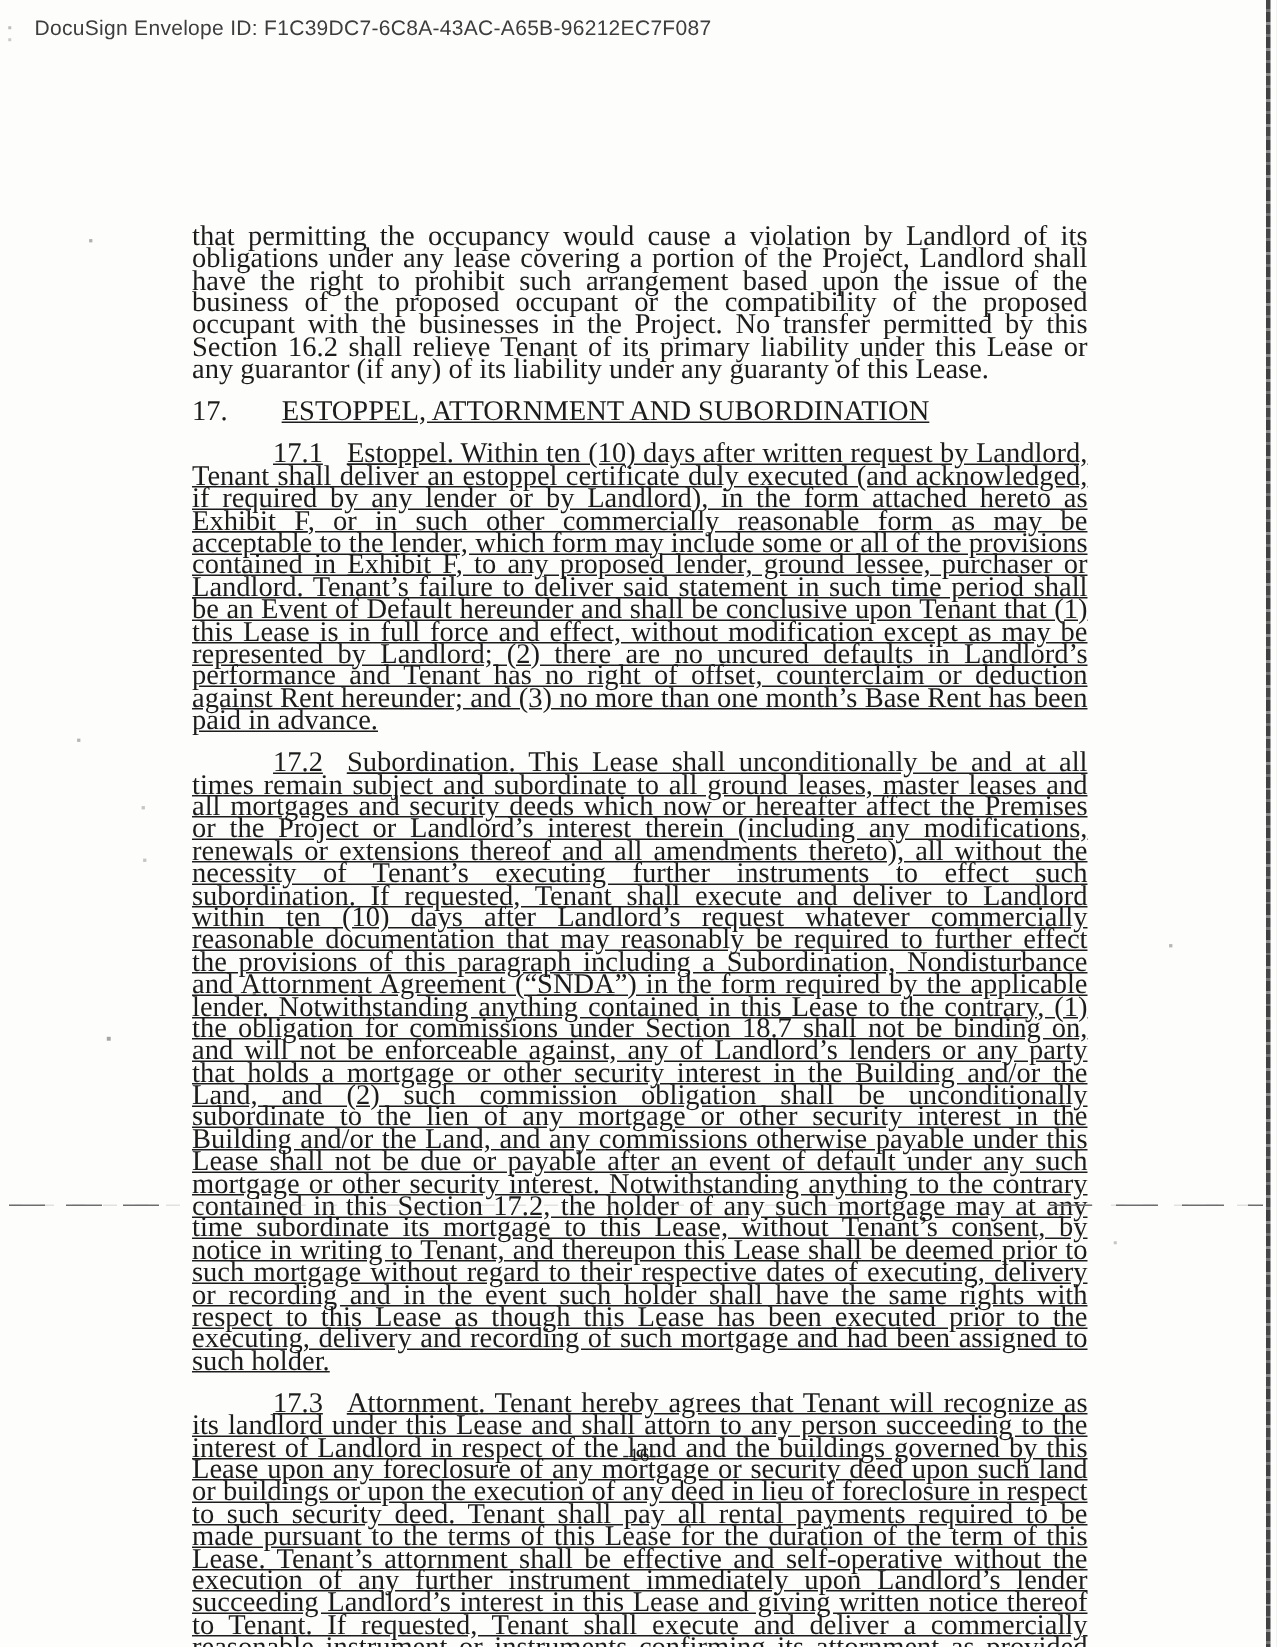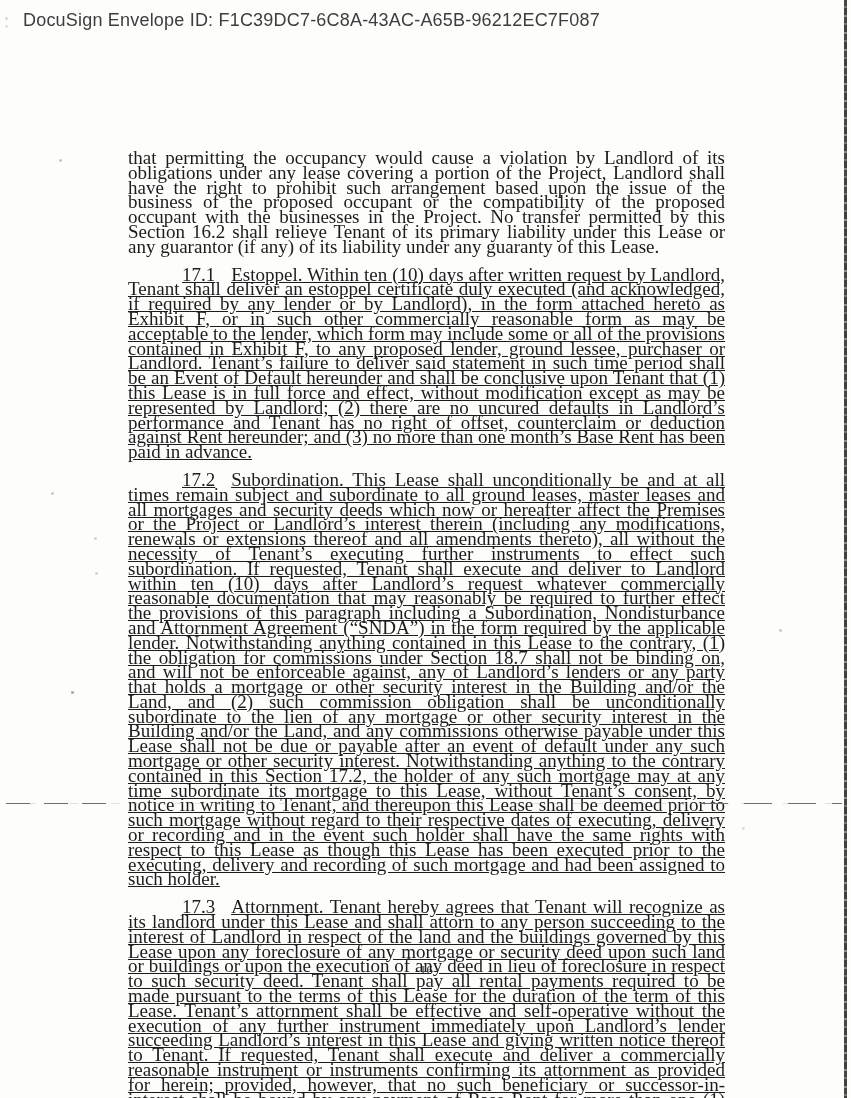--- a/index.html
+++ b/index.html
@@ -15,21 +15,21 @@
     overflow: hidden;
     font-family: "Liberation Serif", "DejaVu Serif", serif;
     color: #1c1c1c;
   }
   
   .docusign-header {
     position: absolute;
     left: 23px;
     top: 10px;
     font-family: "Liberation Sans", "DejaVu Sans", sans-serif;
-    font-size: 18px;
+    font-size: 14px;
     letter-spacing: 0.2px;
     color: #3d3d3d;
   }
   
   .text-block {
     position: absolute;
     left: 128px;
     top: 151px;
     width: 597px;
     font-size: 19px;
@@ -119,20 +119,21 @@
 </style>
 </head>
 <body>
 
 <div class="page">
 
   <div class="docusign-header">DocuSign Envelope ID: F1C39DC7-6C8A-43AC-A65B-96212EC7F087</div>
 
   <div class="text-block">
       <p class="para"><span>that permitting the occupancy would cause a violation by Landlord of its obligations under any lease covering a portion of the Project, Landlord shall have the right to prohibit such arrangement based upon the issue of the business of the proposed occupant or the compatibility of the proposed occupant with the businesses in the Project. No transfer permitted by this Section 16.2 shall relieve Tenant of its primary liability under this Lease or any guarantor (if any) of its liability under any guaranty of this Lease.</span></p>
+      <p class="para heading"><span>17.</span><span class="tab-lg"></span><span class="u">ESTOPPEL, ATTORNMENT AND SUBORDINATION</span></p>
       <p class="para indent"><span>17.1</span><span class="tab-sm"></span><span class="u">Estoppel</span><span>. Within ten (10) days after written request by Landlord, Tenant shall deliver an estoppel certificate duly executed (and acknowledged, if required by any lender or by Landlord), in the form attached hereto as </span><span class="u">Exhibit F</span><span>, or in such other commercially reasonable form as may be acceptable to the lender, which form may include some or all of the provisions contained in </span><span class="u">Exhibit F</span><span>, to any proposed lender, ground lessee, purchaser or Landlord. Tenant’s failure to deliver said statement in such time period shall be an Event of Default hereunder and shall be conclusive upon Tenant that (1) this Lease is in full force and effect, without modification except as may be represented by Landlord; (2) there are no uncured defaults in Landlord’s performance and Tenant has no right of offset, counterclaim or deduction against Rent hereunder; and (3) no more than one month’s Base Rent has been paid in advance.</span></p>
       <p class="para indent"><span>17.2</span><span class="tab-sm"></span><span class="u">Subordination</span><span>. This Lease shall unconditionally be and at all times remain subject and subordinate to all ground leases, master leases and all mortgages and security deeds which now or hereafter affect the Premises or the Project or Landlord’s interest therein (including any modifications, renewals or extensions thereof and all amendments thereto), all without the necessity of Tenant’s executing further instruments to effect such subordination. If requested, Tenant shall execute and deliver to Landlord within ten (10) days after Landlord’s request whatever commercially reasonable documentation that may reasonably be required to further effect the provisions of this paragraph including a Subordination, Nondisturbance and Attornment Agreement (“</span><span class="u">SNDA</span><span>”) in the form required by the applicable lender. Notwithstanding anything contained in this Lease to the contrary, (1) the obligation for commissions under Section 18.7 shall not be binding on, and will not be enforceable against, any of Landlord’s lenders or any party that holds a mortgage or other security interest in the Building and/or the Land, and (2) such commission obligation shall be unconditionally subordinate to the lien of any mortgage or other security interest in the Building and/or the Land, and any commissions otherwise payable under this Lease shall not be due or payable after an event of default under any such mortgage or other security interest. Notwithstanding anything to the contrary contained in this Section 17.2, the holder of any such mortgage may at any time subordinate its mortgage to this Lease, without Tenant’s consent, by notice in writing to Tenant, and thereupon this Lease shall be deemed prior to such mortgage without regard to their respective dates of executing, delivery or recording and in the event such holder shall have the same rights with respect to this Lease as though this Lease has been executed prior to the executing, delivery and recording of such mortgage and had been assigned to such holder.</span></p>
       <p class="para indent"><span>17.3</span><span class="tab-sm"></span><span class="u">Attornment</span><span>. Tenant hereby agrees that Tenant will recognize as its landlord under this Lease and shall attorn to any person succeeding to the interest of Landlord in respect of the land and the buildings governed by this Lease upon any foreclosure of any mortgage or security deed upon such land or buildings or upon the execution of any deed in lieu of foreclosure in respect to such security deed. Tenant shall pay all rental payments required to be made pursuant to the terms of this Lease for the duration of the term of this Lease. Tenant’s attornment shall be effective and self-operative without the execution of any further instrument immediately upon Landlord’s lender succeeding Landlord’s interest in this Lease and giving written notice thereof to Tenant. If requested, Tenant shall execute and deliver a commercially reasonable instrument or instruments confirming its attornment as provided for herein; provided, however, that no such beneficiary or successor-in-interest shall be bound by any payment of Base Rent for more than one (1) month in advance, or any amendment or modification of this Lease made without the express written consent of such beneficiary where such consent is required under applicable loan documents. Landlord’s lender shall not be liable for, nor subject to, any offsets or defenses which Tenant may have by reason of any act or omission of Landlord under this Lease, nor for the return of any sums which Tenant may have paid to Landlord under this Lease as and for security deposits, advance rentals or otherwise, except to the extent that such sums are actually delivered by Landlord to Landlord’s lender. If Landlord’s lender, by succeeding to the interest of Landlord under this Lease, should become obligated to perform the covenants of Landlord hereunder, then, upon, any further transfer of Landlord’s interest by Landlord’s lender, all such obligations shall terminate as to Landlord’s lender.</span></p>
     </div>
 
   <div class="page-number">-16-</div>
 
   <div class="fold-line-faint"></div>
   <div class="fold-dash-left"></div>
   <div class="fold-dash-right"></div>

